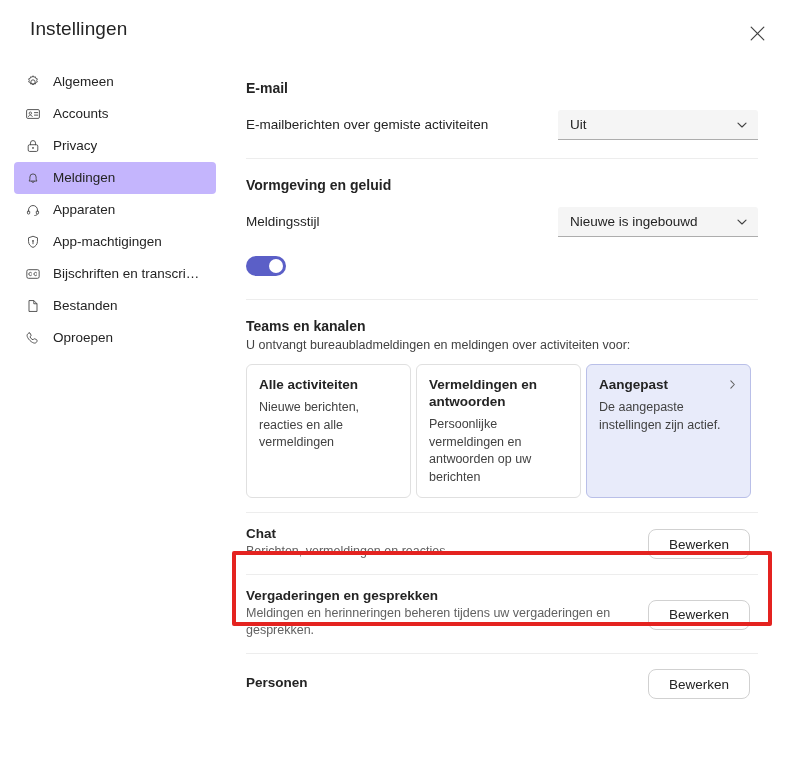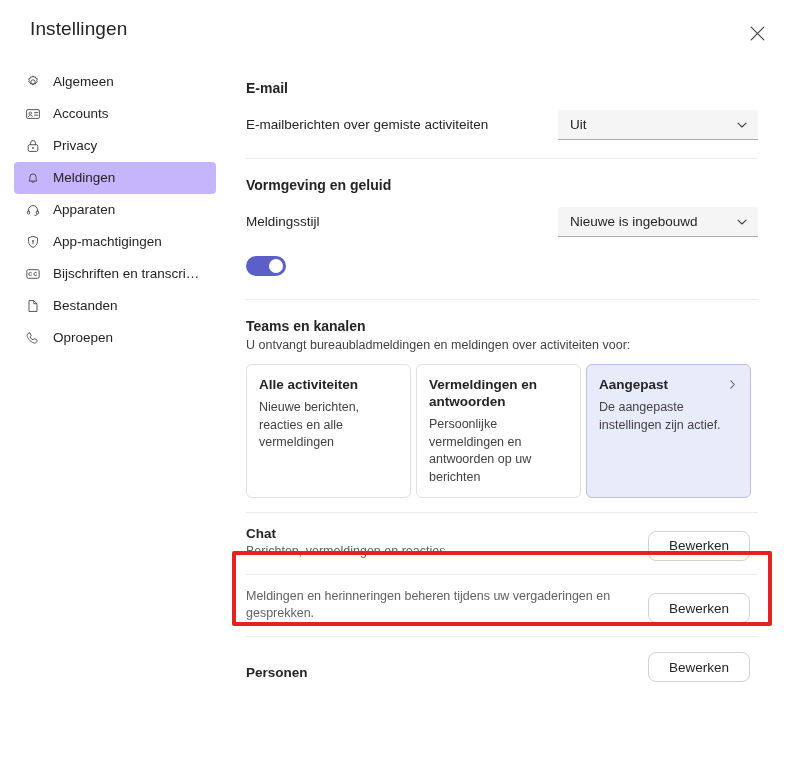--- a/index.html
+++ b/index.html
@@ -223,21 +223,21 @@
   .card-desc {
     margin-top: 5px;
     font-size: 12.5px;
     color: #424242;
     line-height: 1.42;
   }
 
   
   .setting-row {
     display: flex;
-    align-items: flex-end;
+    align-items: center;
     justify-content: space-between;
     gap: 16px;
     padding: 13px 8px 13px 0;
   }
   .setting-text { flex: 1; min-width: 0; }
   .setting-title {
     font-size: 13.5px;
     font-weight: 700;
     color: #242424;
     margin-bottom: 2px;
@@ -491,20 +491,21 @@
         <div class="setting-title">Chat</div>
         <div class="setting-desc">Berichten, vermeldingen en reacties.</div>
       </div>
       <button class="btn-secondary">Bewerken</button>
     </div>
 
     <div class="hr"></div>
 
     <div class="setting-row">
       <div class="setting-text">
+        <div class="setting-title">Vergaderingen en gesprekken</div>
         <div class="setting-desc">Meldingen en herinneringen beheren tijdens uw vergaderingen en gesprekken.</div>
       </div>
       <button class="btn-secondary">Bewerken</button>
     </div>
 
     <div class="hr"></div>
 
     <div class="setting-row">
       <div class="setting-text">
         <div class="setting-title">Personen</div>

